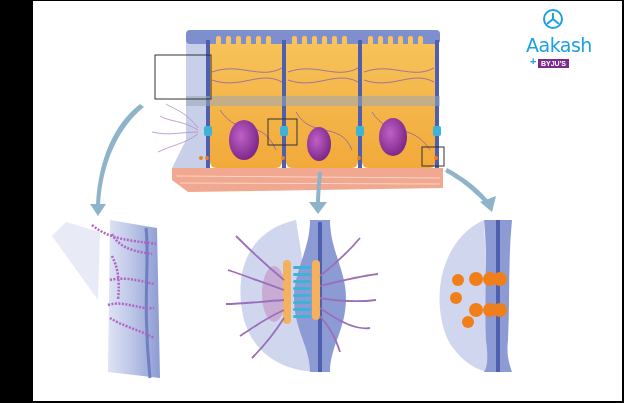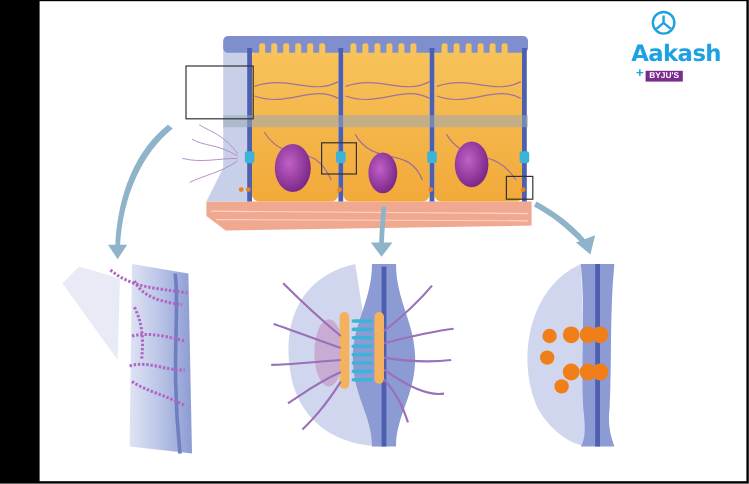--- a/index.html
+++ b/index.html
@@ -1,19 +1,19 @@
 <!DOCTYPE html>
 <html><head>
 <meta charset="utf-8">
 <style>
   html,body{margin:0;padding:0;}
   body{width:624px;height:403px;background:#000;position:relative;overflow:hidden;font-family:"Liberation Sans",sans-serif;}
   .slide{position:absolute;left:33px;top:1px;width:589px;height:400px;background:#fff;}
   .logo{position:absolute;left:522px;top:8px;width:70px;height:66px;}
-  .logo-word{position:absolute;left:4px;top:26px;font-family:"DejaVu Sans",sans-serif;font-weight:bold;font-size:19px;color:#1da1e2;letter-spacing:-0.5px;}
+  .logo-word{position:absolute;left:4px;top:26px;font-family:"DejaVu Sans",sans-serif;font-weight:normal;font-size:19px;color:#1da1e2;letter-spacing:-0.5px;}
   .logo-byjus{position:absolute;left:16px;top:51px;background:#7b2c8c;color:#fff;font-size:7px;font-weight:bold;padding:1px 3px 1px 3px;}
   .logo-plus{position:absolute;left:8px;top:47px;color:#1da1e2;font-weight:bold;font-size:11px;}
   svg.art{position:absolute;left:0;top:0;}
 </style>
 </head>
 <body>
 
 <div class="slide"></div>
 
 <svg class="art" width="624" height="403" viewBox="0 0 624 403">

